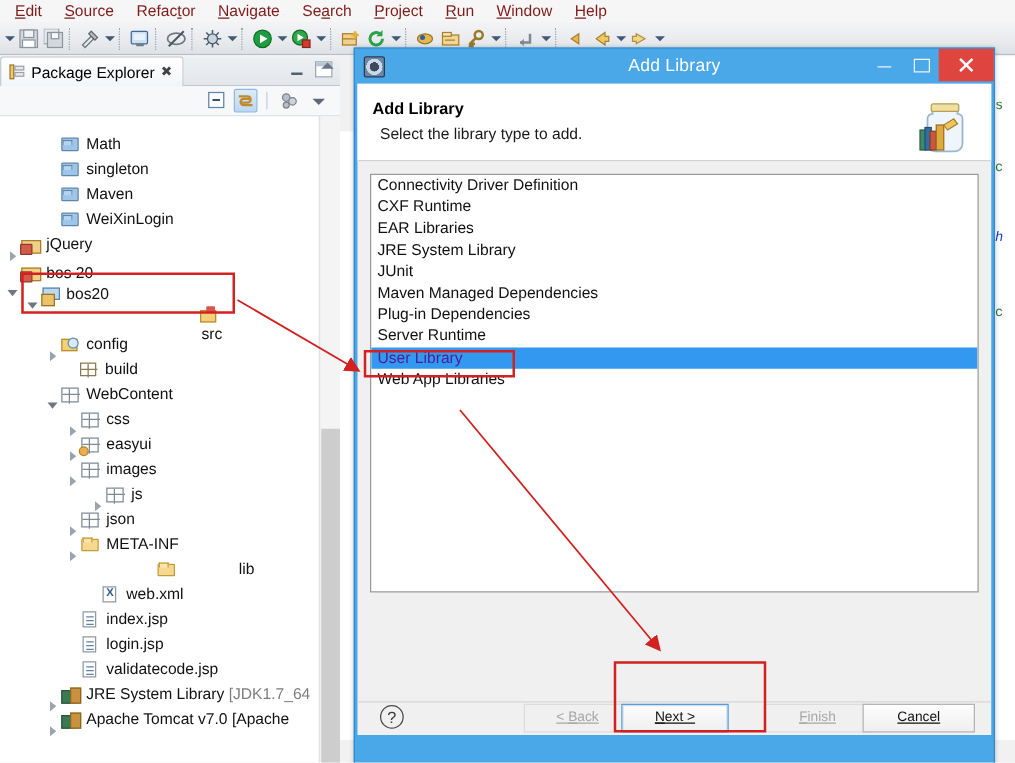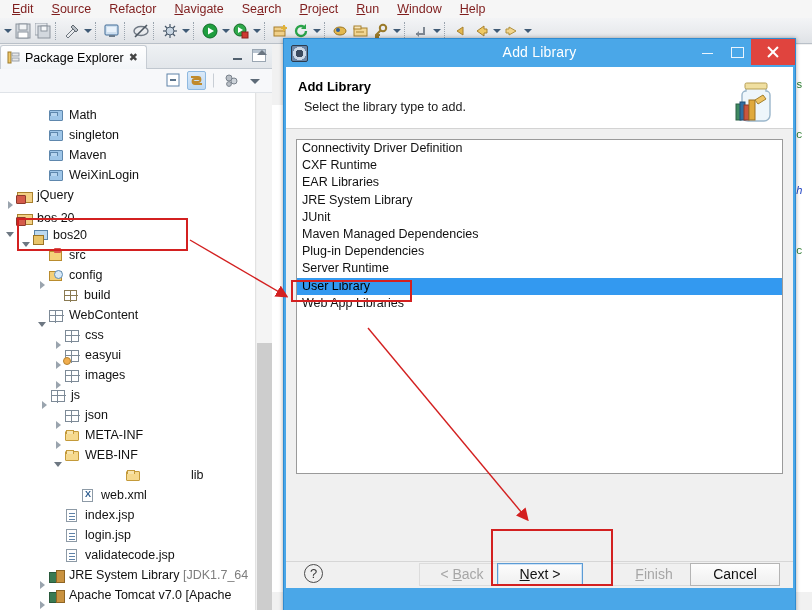--- a/index.html
+++ b/index.html
@@ -210,38 +210,38 @@
 
   .listbox{
     position:absolute; left:10px; top:72px; width:487px; height:335px;
     background:#fff; border:1px solid #9a9a9a;
     overflow:hidden;
   }
   .litem{
     height:17.2px; line-height:17.2px; padding-left:5px; font-size:12.5px; color:#111;
     white-space:nowrap;
   }
-  .litem.selected{ background:#3399f0; color:#000000; }
+  .litem.selected{ background:#3399f0; color:#4c1d95; }
 
   .dlg-sep{
     position:absolute; left:0; top:494px; width:507px; height:1px; background:#d6d6d6;
   }
   .dlg-footer{
     position:absolute; left:0; top:495px; width:507px; height:26px;
   }
   .help-btn{
     position:absolute; left:18px; top:2px; width:19px; height:19px;
     border:1.5px solid #4a4a4a; border-radius:50%;
     font-size:13px; text-align:center; line-height:17px; color:#3a3a3a;
   }
   .dbtn{
     position:absolute; top:1px; height:23px; width:86px;
-    font-size:14px; text-align:center; line-height:21px;
+    font-size:11px; text-align:center; line-height:21px;
     background:linear-gradient(to bottom,#fdfdfd,#efefef);
-    border:1px solid #b4b4b4; color:#111;
+    border:1px solid #b4b4b4; color:#111;text-decoration:underline;
   }
   .dbtn.disabled{ color:#a6a6a6; border:1px solid #dcdcdc; background:#f0f0f0;}
   .dbtn.default{ border:1px solid #5b9bd5; box-shadow:0 0 0 1px #cfe3f6 inset;}
   .dbtn u{ text-decoration: underline; }
   #btn-back{ left:133px; }
   #btn-next{ left:211px; }
   #btn-finish{ left:325px; }
   #btn-cancel{ left:404px; width:90px; }
 
   
@@ -492,21 +492,21 @@
           </span>
           <span class="tlabel">bos 20</span>
         </div>
         <div class="trow" style="padding-left: 20px;">
           <span class="tw open"></span>
           <span class="ticon">
             <span class="ic-javaproj" style="position: absolute;"></span>
           </span>
           <span class="tlabel">bos20</span>
         </div>
-        <div class="trow" style="padding-left: 36px;">
+        <div class="trow" style="padding-left: 52px; flex-direction: column;">
           <span class="tw "></span>
           <span class="ticon">
             <span class="ic-src" style="position: absolute;"></span>
           </span>
           <span class="tlabel">src</span>
         </div>
         <div class="trow" style="padding-left: 36px;">
           <span class="tw closed"></span>
           <span class="ticon">
             <span class="ic-pkgfolder" style="position: absolute;"></span>
@@ -542,47 +542,40 @@
           </span>
           <span class="tlabel">easyui</span>
         </div>
         <div class="trow" style="padding-left: 52px;">
           <span class="tw closed"></span>
           <span class="ticon">
             <span class="ic-webcontent" style="position: absolute;"></span>
           </span>
           <span class="tlabel">images</span>
         </div>
-        <div class="trow" style="padding-left: 38px;">
+        <div class="trow" style="padding-left: 72px;">
           <span class="tw closed"></span>
           <span class="ticon">
             <span class="ic-webcontent" style="position: absolute;"></span>
           </span>
           <span class="tlabel">js</span>
         </div>
         <div class="trow" style="padding-left: 52px;">
           <span class="tw closed"></span>
           <span class="ticon">
             <span class="ic-webcontent" style="position: absolute;"></span>
           </span>
           <span class="tlabel">json</span>
         </div>
         <div class="trow" style="padding-left: 52px;">
           <span class="tw closed"></span>
           <span class="ticon">
             <span class="ic-folder-y" style="position: absolute;"></span>
           </span>
           <span class="tlabel">META-INF</span>
-        </div>
-        <div class="trow" style="padding-left: 52px;">
-          <span class="tw open"></span>
-          <span class="ticon">
-            <span class="ic-folder-y" style="position: absolute;"></span>
-          </span>
-          <span class="tlabel">WEB-INF</span>
         </div>
         <div class="trow" style="padding-left: 68px; gap: 45px;">
           <span class="tw "></span>
           <span class="ticon">
             <span class="ic-folder-y" style="position: absolute;"></span>
           </span>
           <span class="tlabel">lib</span>
         </div>
         <div class="trow" style="padding-left: 68px;">
           <span class="tw "></span>

